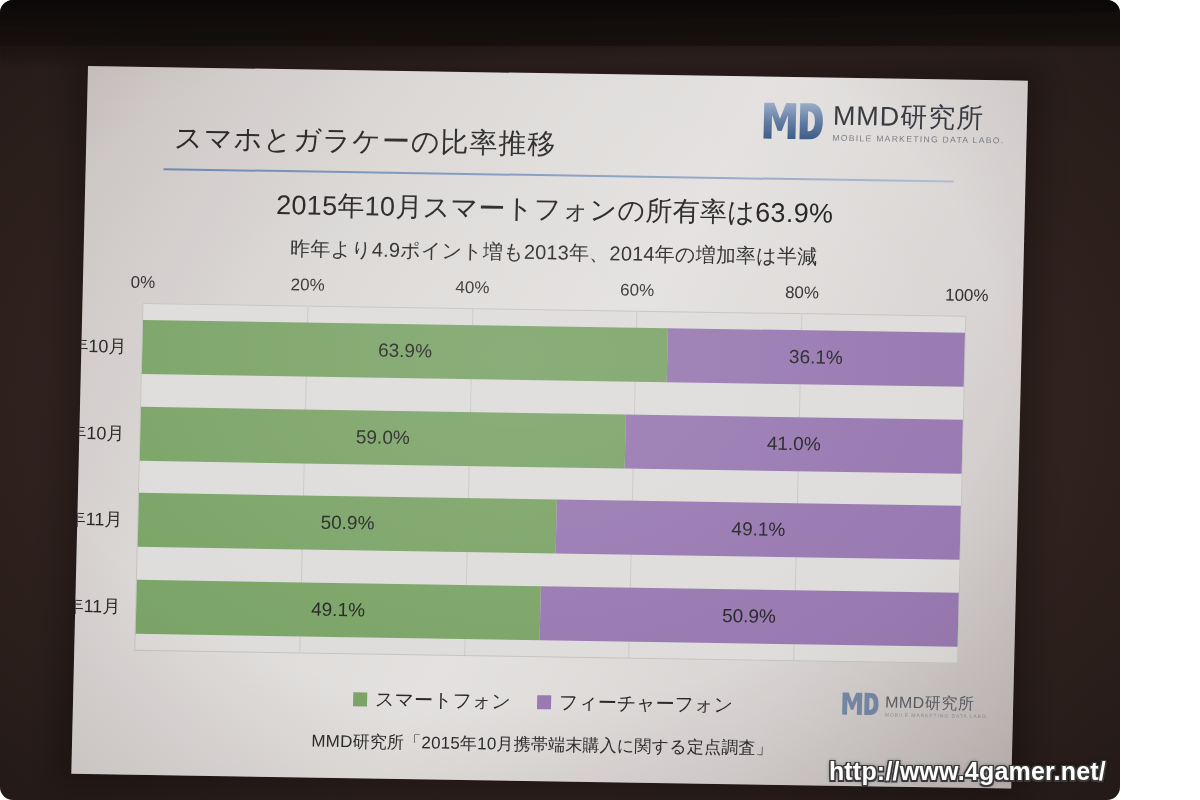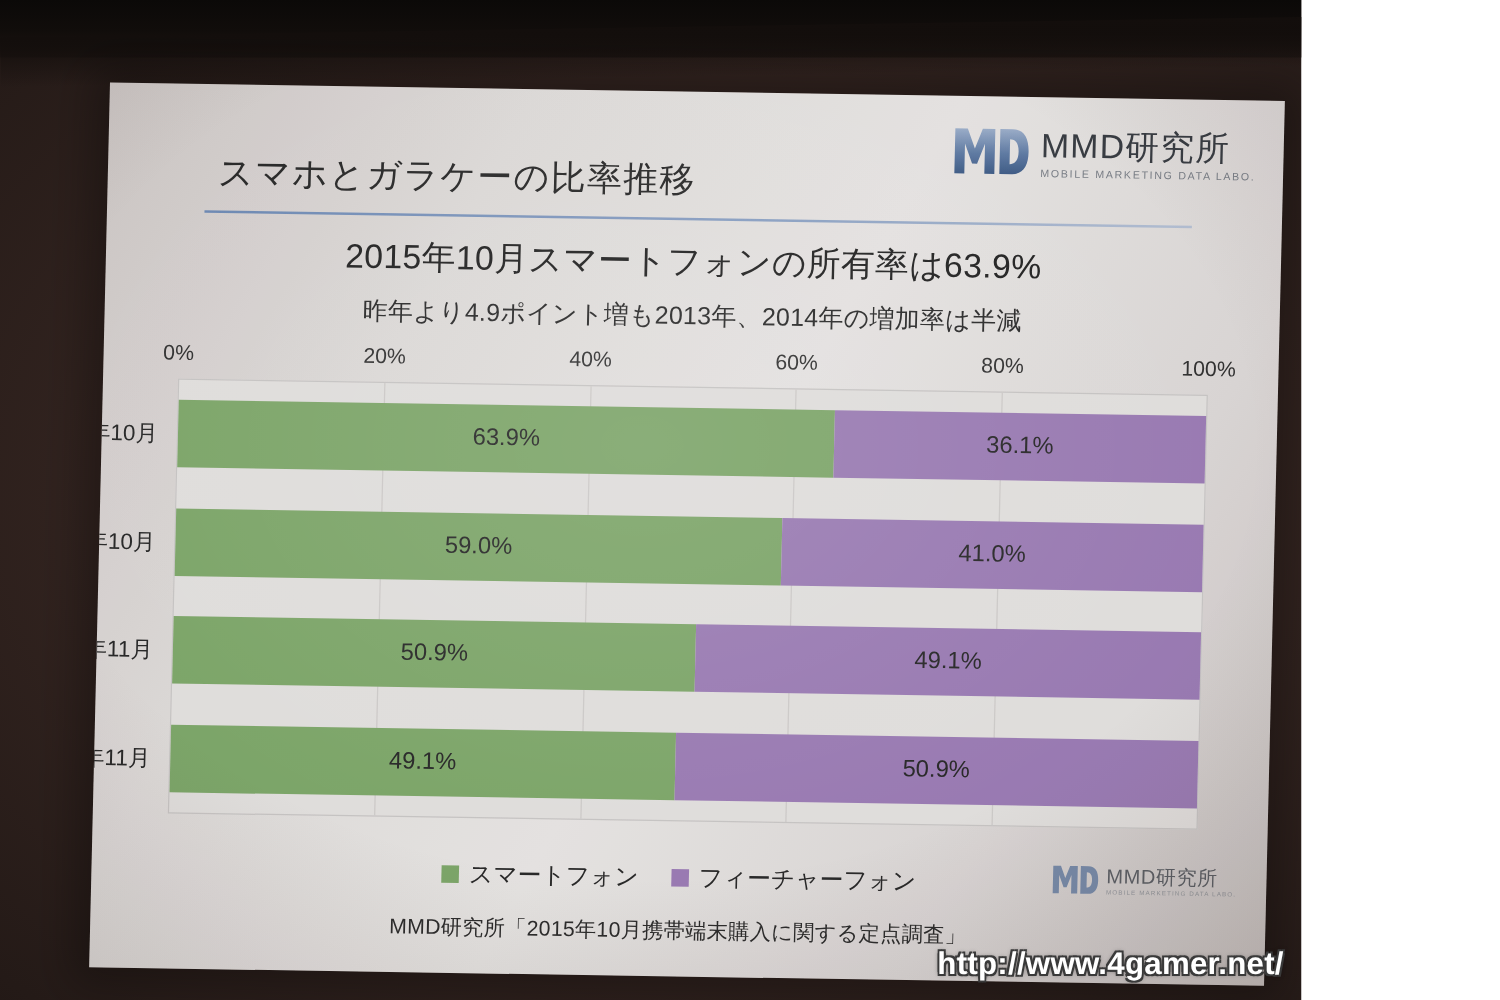--- a/index.html
+++ b/index.html
@@ -4,24 +4,25 @@
 <style>
   * { box-sizing: border-box; margin: 0; padding: 0; }
   html, body {
     width: 1200px; height: 800px;
     overflow: hidden;
     font-family: "Liberation Sans", "DejaVu Sans", sans-serif;
   }
   
   #photo {
     position: relative;
-    width: 1041px; height: 800px;
+    width: 1120px; height: 800px;
     background:
       radial-gradient(ellipse 1000px 700px at 560px 400px, #42302a 0%, #332420 45%, #241a17 78%, #1a1210 100%);
     overflow: hidden;
+    border-radius: 13px;
   }
   
   #ceiling {
     position: absolute; left: 0; top: 0; width: 1200px; height: 46px;
     background: linear-gradient(180deg,#0b0908 0%, #110d0b 55%, #1d1512 100%);
   }
   #ceiling-slope {
     position: absolute; left: 0; top: 30px; width: 1200px; height: 40px;
     background: linear-gradient(180deg,#130e0c 0%, rgba(25,18,15,0) 100%);
     transform: rotate(-0.9deg);

